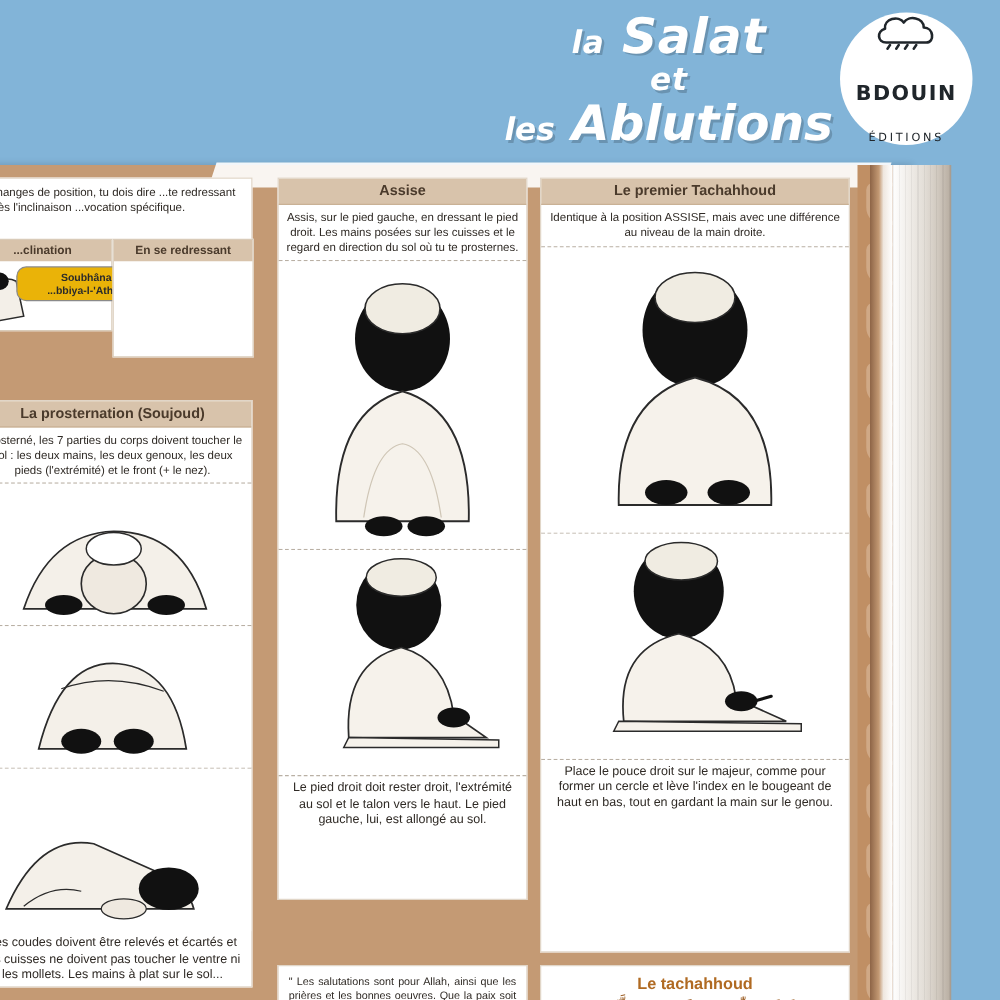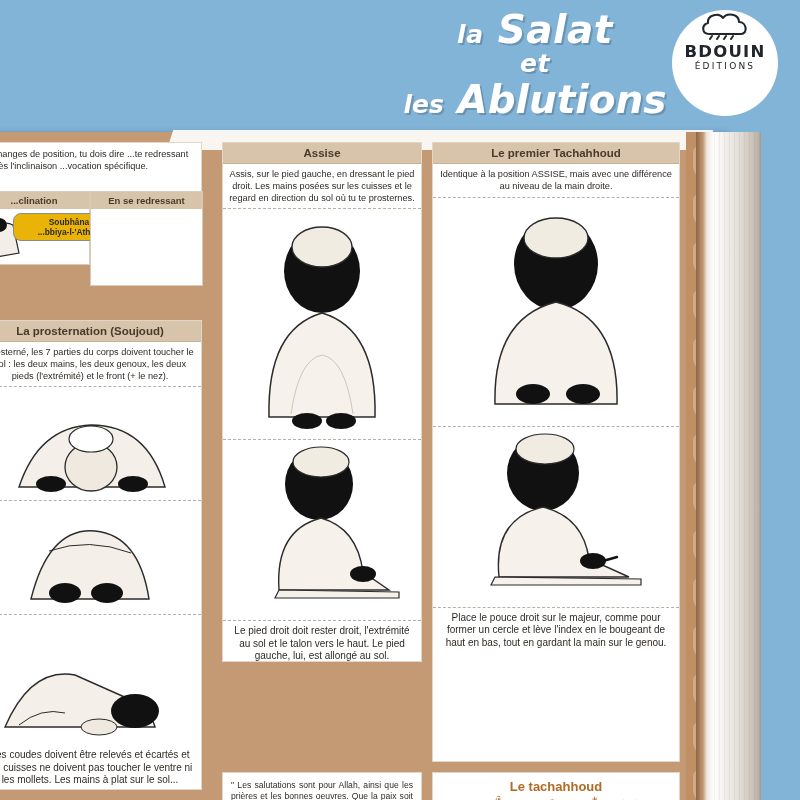--- a/index.html
+++ b/index.html
@@ -64,21 +64,21 @@
     position: absolute;
     right: 22px;
     top: 10px;
     width: 106px;
     height: 106px;
     border-radius: 50%;
     background: #ffffff;
     display: flex;
     flex-direction: column;
     align-items: center;
-    justify-content: flex-start;
+    justify-content: space-between;
   }
   .logo-cloud { margin-bottom: 2px; }
   .logo-name {
     font-size: 16.5px;
     font-weight: bold;
     letter-spacing: 1.2px;
     color: #20262b;
     font-family: "DejaVu Sans", sans-serif;
   }
   .logo-sub {
@@ -386,21 +386,21 @@
           <path d="M26 112 Q52 52 96 60 L150 84 Q172 96 176 112 Z" fill="#f4f0e9" stroke="#2b2b2b" stroke-width="1.4"></path>
           <ellipse cx="156" cy="96" rx="24" ry="17" fill="#111"></ellipse>
           <ellipse cx="120" cy="112" rx="18" ry="8" fill="#efe9e0" stroke="#2b2b2b" stroke-width="1"></ellipse>
           <path d="M40 110 Q62 92 86 98" fill="none" stroke="#2b2b2b" stroke-width="1"></path>
         </svg>
       </div>
 
       <div class="caption">Les coudes doivent être relevés et écartés et les cuisses ne doivent pas toucher le ventre ni les mollets. Les mains à plat sur le sol...</div>
     </div>
 
-    <div class="panel" style="left:232px; top:10px; width:200px; height:520px;">
+    <div class="panel" style="left:232px; top:10px; width:200px; height:578px;">
       <div class="section-title">Assise</div>
       <div class="body-text">Assis, sur le pied gauche, en dressant le pied droit. Les mains posées sur les cuisses et le regard en direction du sol où tu te prosternes.</div>
       <div class="dashed"></div>
 
       <div class="figure" style="height:230px;">
         <svg width="198" height="230" viewBox="0 0 198 230">
           <ellipse cx="99" cy="62" rx="38" ry="42" fill="#111"></ellipse>
           <ellipse cx="99" cy="38" rx="30" ry="20" fill="#f0ece2" stroke="#2b2b2b" stroke-width="1.3"></ellipse>
           <path d="M46 208 Q44 120 99 104 Q154 120 152 208 Z" fill="#f6f2eb" stroke="#2b2b2b" stroke-width="1.5"></path>
           <path d="M68 205 Q76 150 99 146 Q122 150 130 205" fill="none" stroke="#cfc6b6" stroke-width="1"></path>

